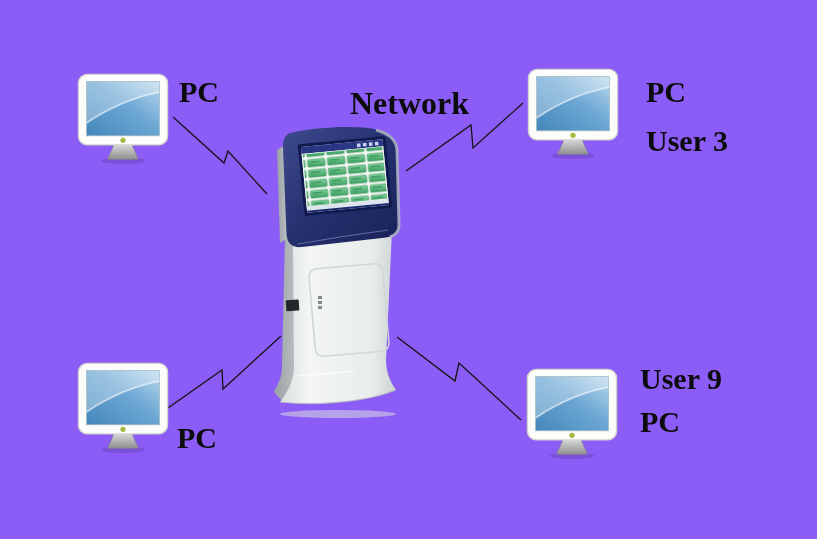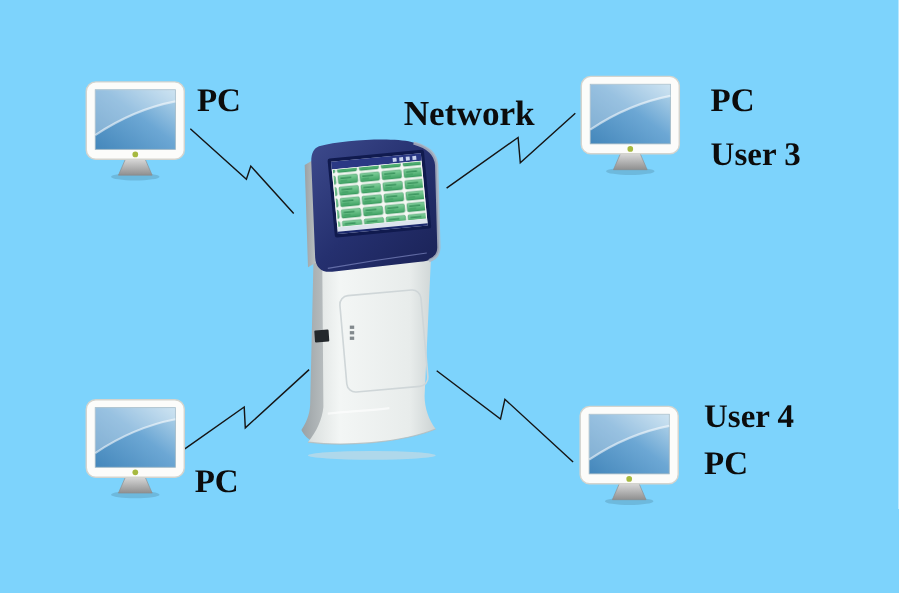--- a/index.html
+++ b/index.html
@@ -1,17 +1,17 @@
 <!DOCTYPE html>
 <html><head>
 <meta charset="utf-8">
 <style>
   html,body{margin:0;padding:0;background:#fff;}
   #canvas{
-    position:relative;width:817px;height:539px;background:#7dd3fc;
+    position:relative;width:817px;height:539px;background:#8b5cf6;
     overflow:hidden;font-family:"Liberation Serif","DejaVu Serif",serif;
   }
   .lbl{
     position:absolute;font-weight:700;font-size:30px;line-height:1;
     color:#0c0c0c;white-space:nowrap;letter-spacing:0px;
   }
   .lbl-big{font-size:32px;}
   .lbl-net{font-size:32px;}
   .icon-abs{position:absolute;display:block;}
   #links{position:absolute;left:0;top:0;pointer-events:none;}
@@ -135,24 +135,24 @@
       </g>
       <rect x="36" y="26" width="82" height="53" fill="#f4f7f3"></rect>
       <rect x="37" y="26.5" width="80" height="52" fill="url(#btnpat)"></rect>
       <rect x="36" y="79" width="82" height="4" fill="#dde4ee"></rect>
       <rect x="36" y="83" width="82" height="2" fill="#1c2a6e"></rect>
     </g>
   </svg>
 
   <div class="lbl" style="left:179px;top:77px">PC</div>
 
-  <div class="lbl lbl-net" style="left:367px;top:87px">Network</div>
+  <div class="lbl lbl-net" style="left:350px;top:87px">Network</div>
 
   <div class="lbl" style="left:646px;top:77px">PC</div>
   <div class="lbl" style="left:646px;top:126px">User 3</div>
 
 
   <div class="lbl" style="left:177px;top:423px">PC</div>
 
-  <div class="lbl" style="left:640px;top:364px">User 4</div>
+  <div class="lbl" style="left:640px;top:364px">User 9</div>
   <div class="lbl" style="left:640px;top:407px">PC</div>
 
 </div>
 
 </body></html>

